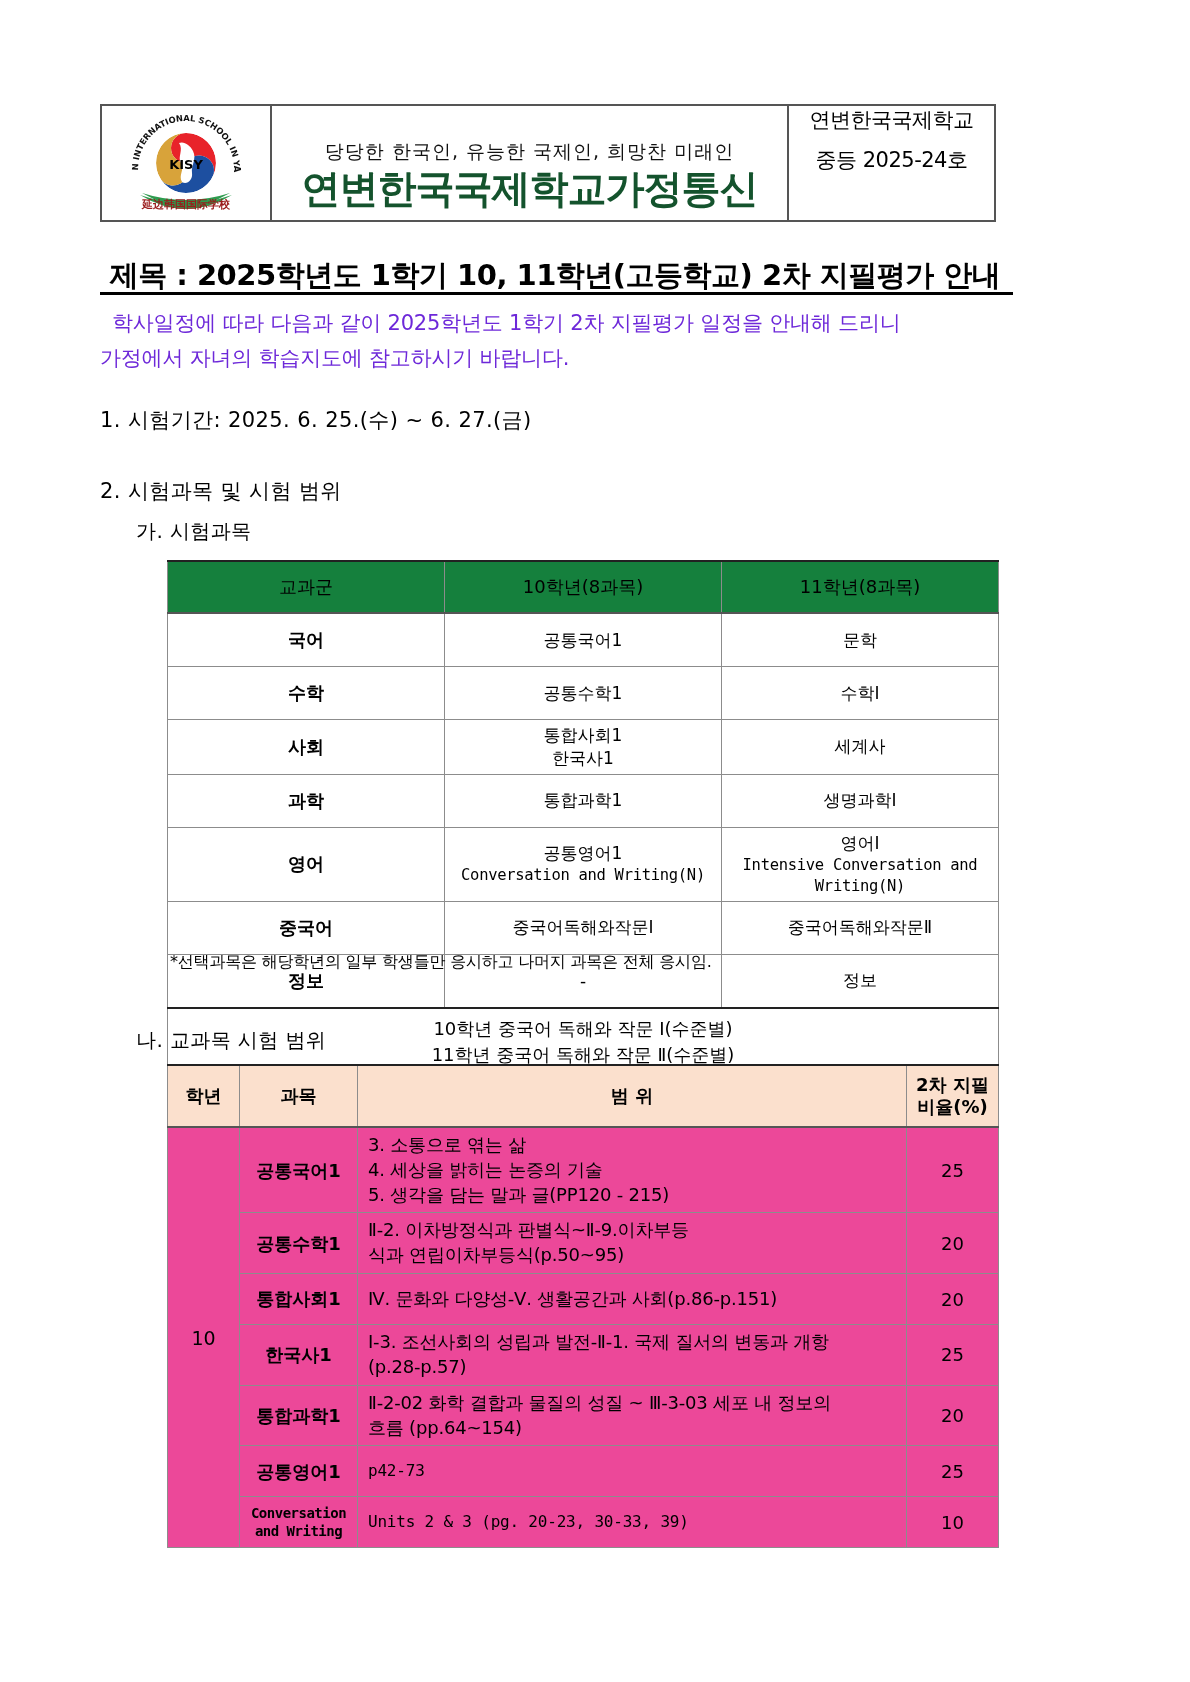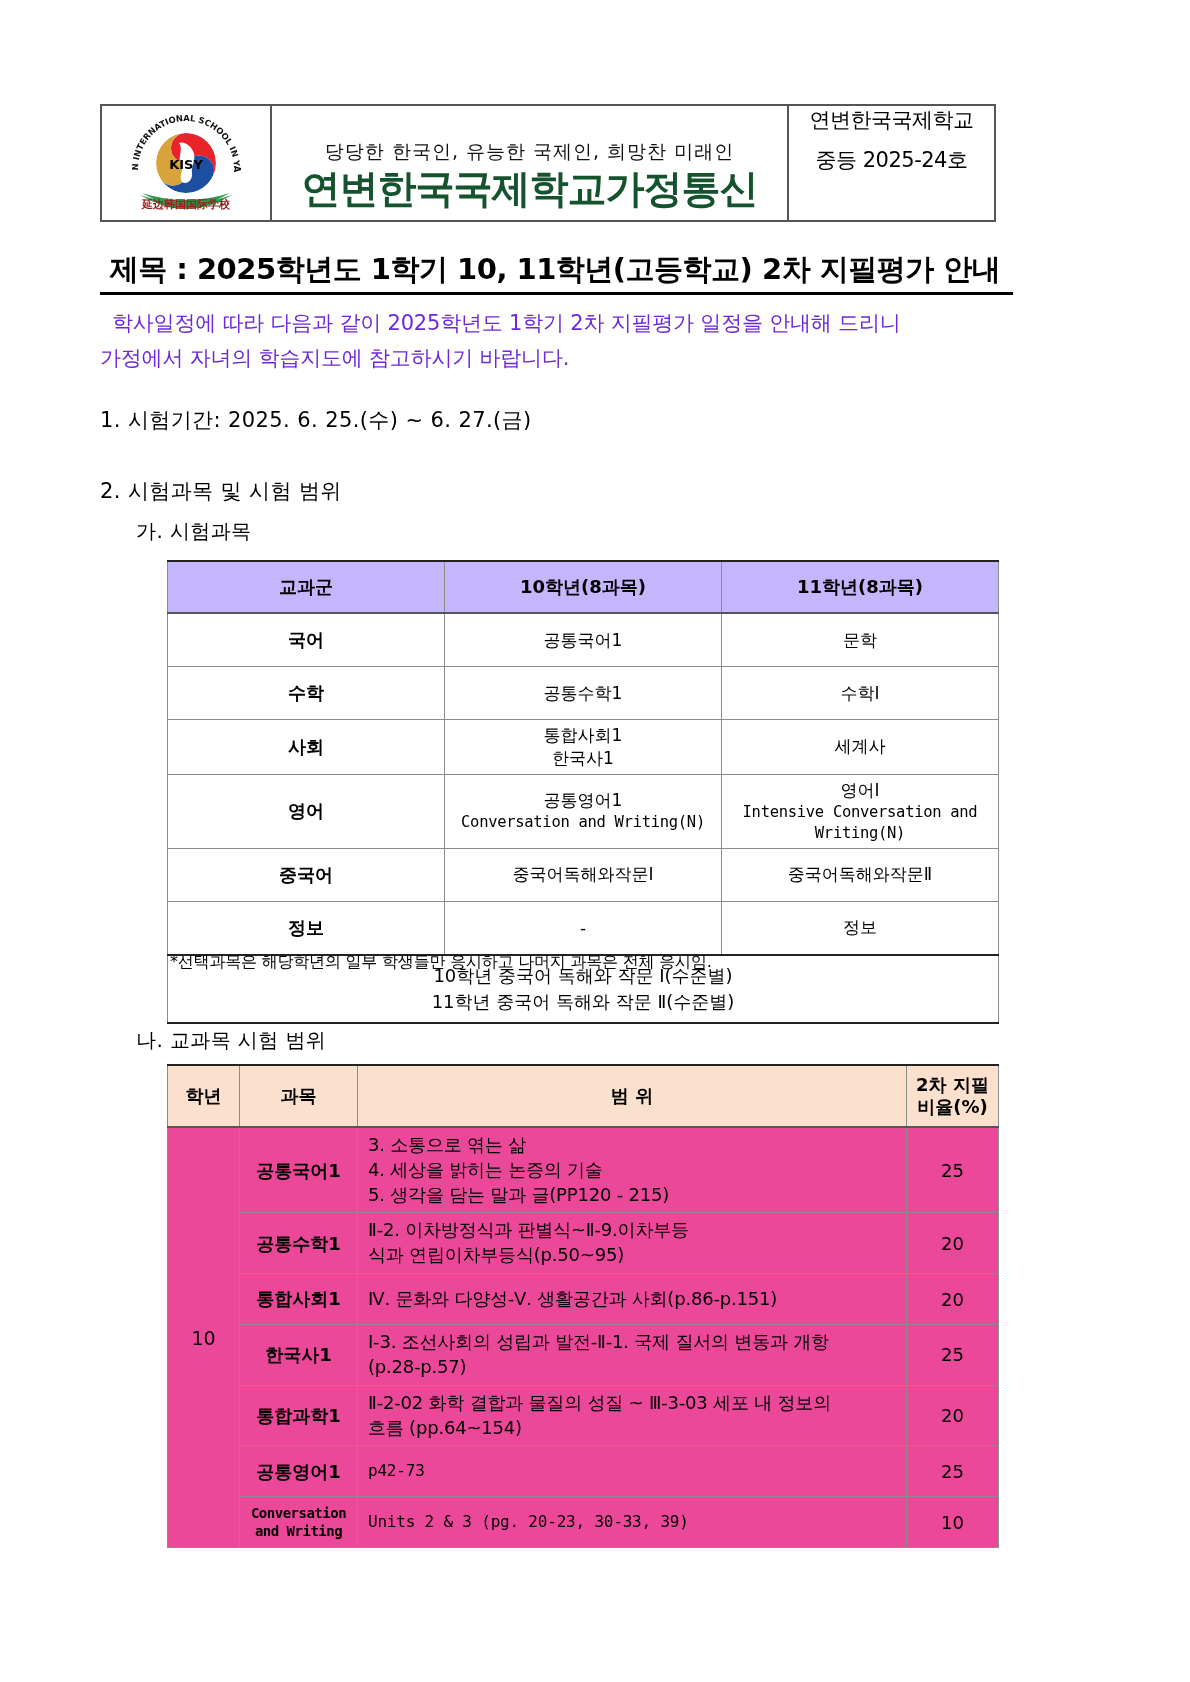--- a/index.html
+++ b/index.html
@@ -97,21 +97,21 @@
   .hr-line2 {
     font-size: 21px;
     white-space: nowrap;
     letter-spacing: -0.5px;
   }
 
   
   .doc-title-block {
     position: absolute;
     left: 100px;
-    top: 250px;
+    top: 256px;
     width: 910px;
     text-align: center;
   }
   .doc-title {
     font-size: 29px;
     font-weight: bold;
     letter-spacing: -0.5px;
     white-space: nowrap;
     color: #000;
   }
@@ -184,22 +184,22 @@
   }
   .table1 td, .table1 th {
     border: 1px solid #8c8c8c;
     padding: 4px 3px;
     text-align: center;
     vertical-align: middle;
     font-size: 17px;
     color: #000;
   }
   .table1 .hdr th {
-    background: #c4b5fd;
-    font-weight: bold;
+    background: #15803d;
+    font-weight: normal;
     font-size: 18px;
     height: 42px;
     border-top: 2px solid #222;
     border-bottom: 2px solid #555;
   }
   .table1 .subj {
     font-weight: bold;
     font-size: 18px;
     width: 118px;
   }
@@ -373,20 +373,25 @@
         <td>공통수학1</td>
         <td>수학Ⅰ</td>
       </tr>
       <tr>
         <td class="subj">사회</td>
         <td class="two-line">
           <div>통합사회1</div>
           <div>한국사1</div>
         </td>
         <td>세계사</td>
+      </tr>
+      <tr>
+        <td class="subj">과학</td>
+        <td>통합과학1</td>
+        <td>생명과학Ⅰ</td>
       </tr>
       <tr>
         <td class="subj">영어</td>
         <td class="two-line">
           <div>공통영어1</div>
           <div class="mono">Conversation and Writing(N)</div>
         </td>
         <td class="two-line">
           <div>영어Ⅰ</div>
           <div class="mono">Intensive Conversation and Writing(N)</div>

